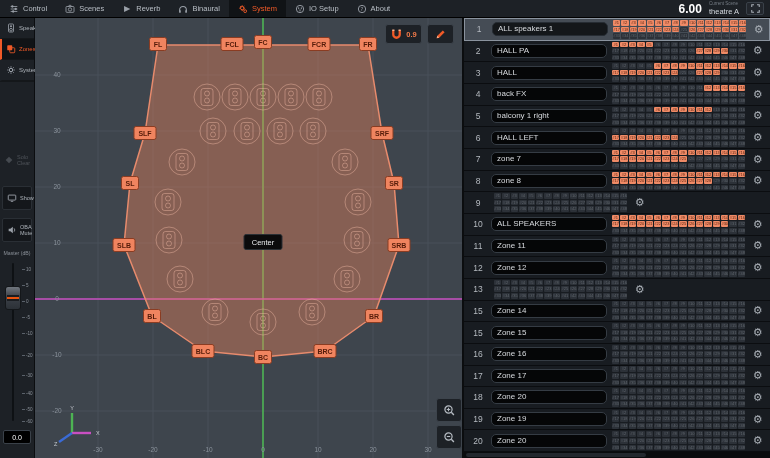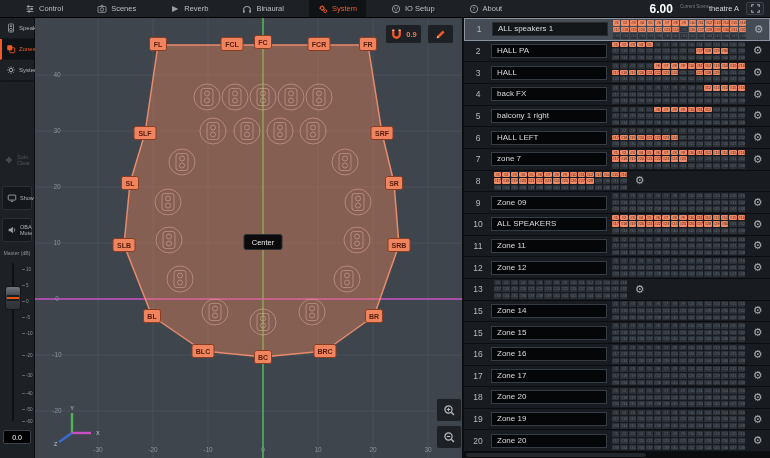--- a/index.html
+++ b/index.html
@@ -7,26 +7,26 @@
   .app {
     position:relative; width:770px; height:458px; overflow:hidden;
     background:#15181c; font-family:"Liberation Sans", sans-serif;
     color:#c7ccd2; -webkit-font-smoothing:antialiased;
   }
   
   .topbar { position:absolute; left:0; top:0; width:770px; height:18px;
     background:#1d2126; border-bottom:1px solid #000; display:flex; align-items:stretch; }
   .tabs { display:flex; align-items:stretch; }
   .tab { display:flex; align-items:center; gap:4px; padding:0 9px; font-size:7.5px;
-    color:#b9bfc6; cursor:default;margin-left:16px; }
+    color:#b9bfc6; cursor:default; }
   .tab .icn { width:10px; height:10px; }
   .tab.active { background:#101316; color:#f05a28; }
   .topbar-right { margin-left:auto; display:flex; align-items:center; gap:7px; padding-right:6px; }
   .scene-value { font-size:12px; font-weight:bold; color:#fff; }
-  .scene-stack { display:flex; flex-direction:row; line-height:1; }
+  .scene-stack { display:flex; flex-direction:column; line-height:1; }
   .scene-stack .lbl { font-size:4.5px; color:#767d85; margin-bottom:1px; }
   .scene-stack .nm { font-size:7.5px; color:#d2d7dd; }
   .fs-btn { width:18px; height:13px; background:#23272d; border:1px solid #3a4149;
     border-radius:2px; display:flex; align-items:center; justify-content:center; }
   .fs-btn svg { width:9px; height:9px; }
   
   .sidebar { position:absolute; left:0; top:18px; width:35px; height:440px;
     background:#1d2126; border-right:1px solid #0b0d10; }
   .snav { border-bottom:1px solid #14171a; }
   .snav-item { height:21px; display:flex; align-items:center; gap:3px; padding-left:4px;
@@ -62,21 +62,21 @@
   .cbtn svg { width:13px; height:13px; }
   
   .zonepanel { position:absolute; left:462px; top:18px; width:308px; height:440px;
     background:#101317; border-left:2px solid #0b0d0f; display:flex; flex-direction:column; }
   .zrows { flex:1; display:flex; flex-direction:column; }
   .zrow { flex:1; min-height:0; display:flex; align-items:center; padding-left:3px;
     background:#181c21; border-bottom:1px solid #0b0d10; }
   .zrow.selected { background:#454c55; border:1px solid #8a939e; }
   .znum { width:22px; text-align:center; font-size:8.5px; color:#b5bac0; flex:0 0 auto; }
   .zname { width:116px; height:14px; margin-left:2px; background:#050607; border:1px solid #353c44;
-    border-radius:0; color:#d7dade; font-size:8px; line-height:12px; padding-left:5px;
+    border-radius:5px; color:#d7dade; font-size:8px; line-height:12px; padding-left:5px;
     overflow:hidden; white-space:nowrap; flex:0 0 auto; }
   .zrow.selected .zname { background:#14171a; border-color:#262c33; }
   .zgrid { margin-left:5px; display:grid; grid-template-columns:repeat(16,7.4px);
     grid-auto-rows:5.6px; gap:1px; flex:0 0 auto; }
   .zcell { background:#2c3138; border-radius:1px; color:#62686f; font-size:4px; line-height:5.5px;
     text-align:center; overflow:hidden; }
   .zcell.on { background:#ef8a66; color:#58220e; }
   .zgear { margin-left:5px; width:15px; text-align:center; font-family:"DejaVu Sans", sans-serif;
     font-size:11px; color:#aab0b7; line-height:1; flex:0 0 auto; }
   .zscroll { height:6px; background:#0a0c0e; position:relative; }
@@ -876,20 +876,21 @@
             <div class="zcell">#44</div>
             <div class="zcell">#45</div>
             <div class="zcell">#46</div>
             <div class="zcell">#47</div>
             <div class="zcell">#48</div>
           </div>
           <div class="zgear">⚙</div>
         </div>
         <div class="zrow">
           <div class="znum">8</div>
+          <div class="zname">zone 8</div>
           <div class="zgrid">
             <div class="zcell on">#1</div>
             <div class="zcell on">#2</div>
             <div class="zcell on">#3</div>
             <div class="zcell on">#4</div>
             <div class="zcell on">#5</div>
             <div class="zcell on">#6</div>
             <div class="zcell on">#7</div>
             <div class="zcell on">#8</div>
             <div class="zcell on">#9</div>
@@ -930,21 +931,20 @@
             <div class="zcell">#44</div>
             <div class="zcell">#45</div>
             <div class="zcell">#46</div>
             <div class="zcell">#47</div>
             <div class="zcell">#48</div>
           </div>
           <div class="zgear">⚙</div>
         </div>
         <div class="zrow">
           <div class="znum">9</div>
-          <div class="zname">Zone 09</div>
           <div class="zgrid">
             <div class="zcell">#1</div>
             <div class="zcell">#2</div>
             <div class="zcell">#3</div>
             <div class="zcell">#4</div>
             <div class="zcell">#5</div>
             <div class="zcell">#6</div>
             <div class="zcell">#7</div>
             <div class="zcell">#8</div>
             <div class="zcell">#9</div>

